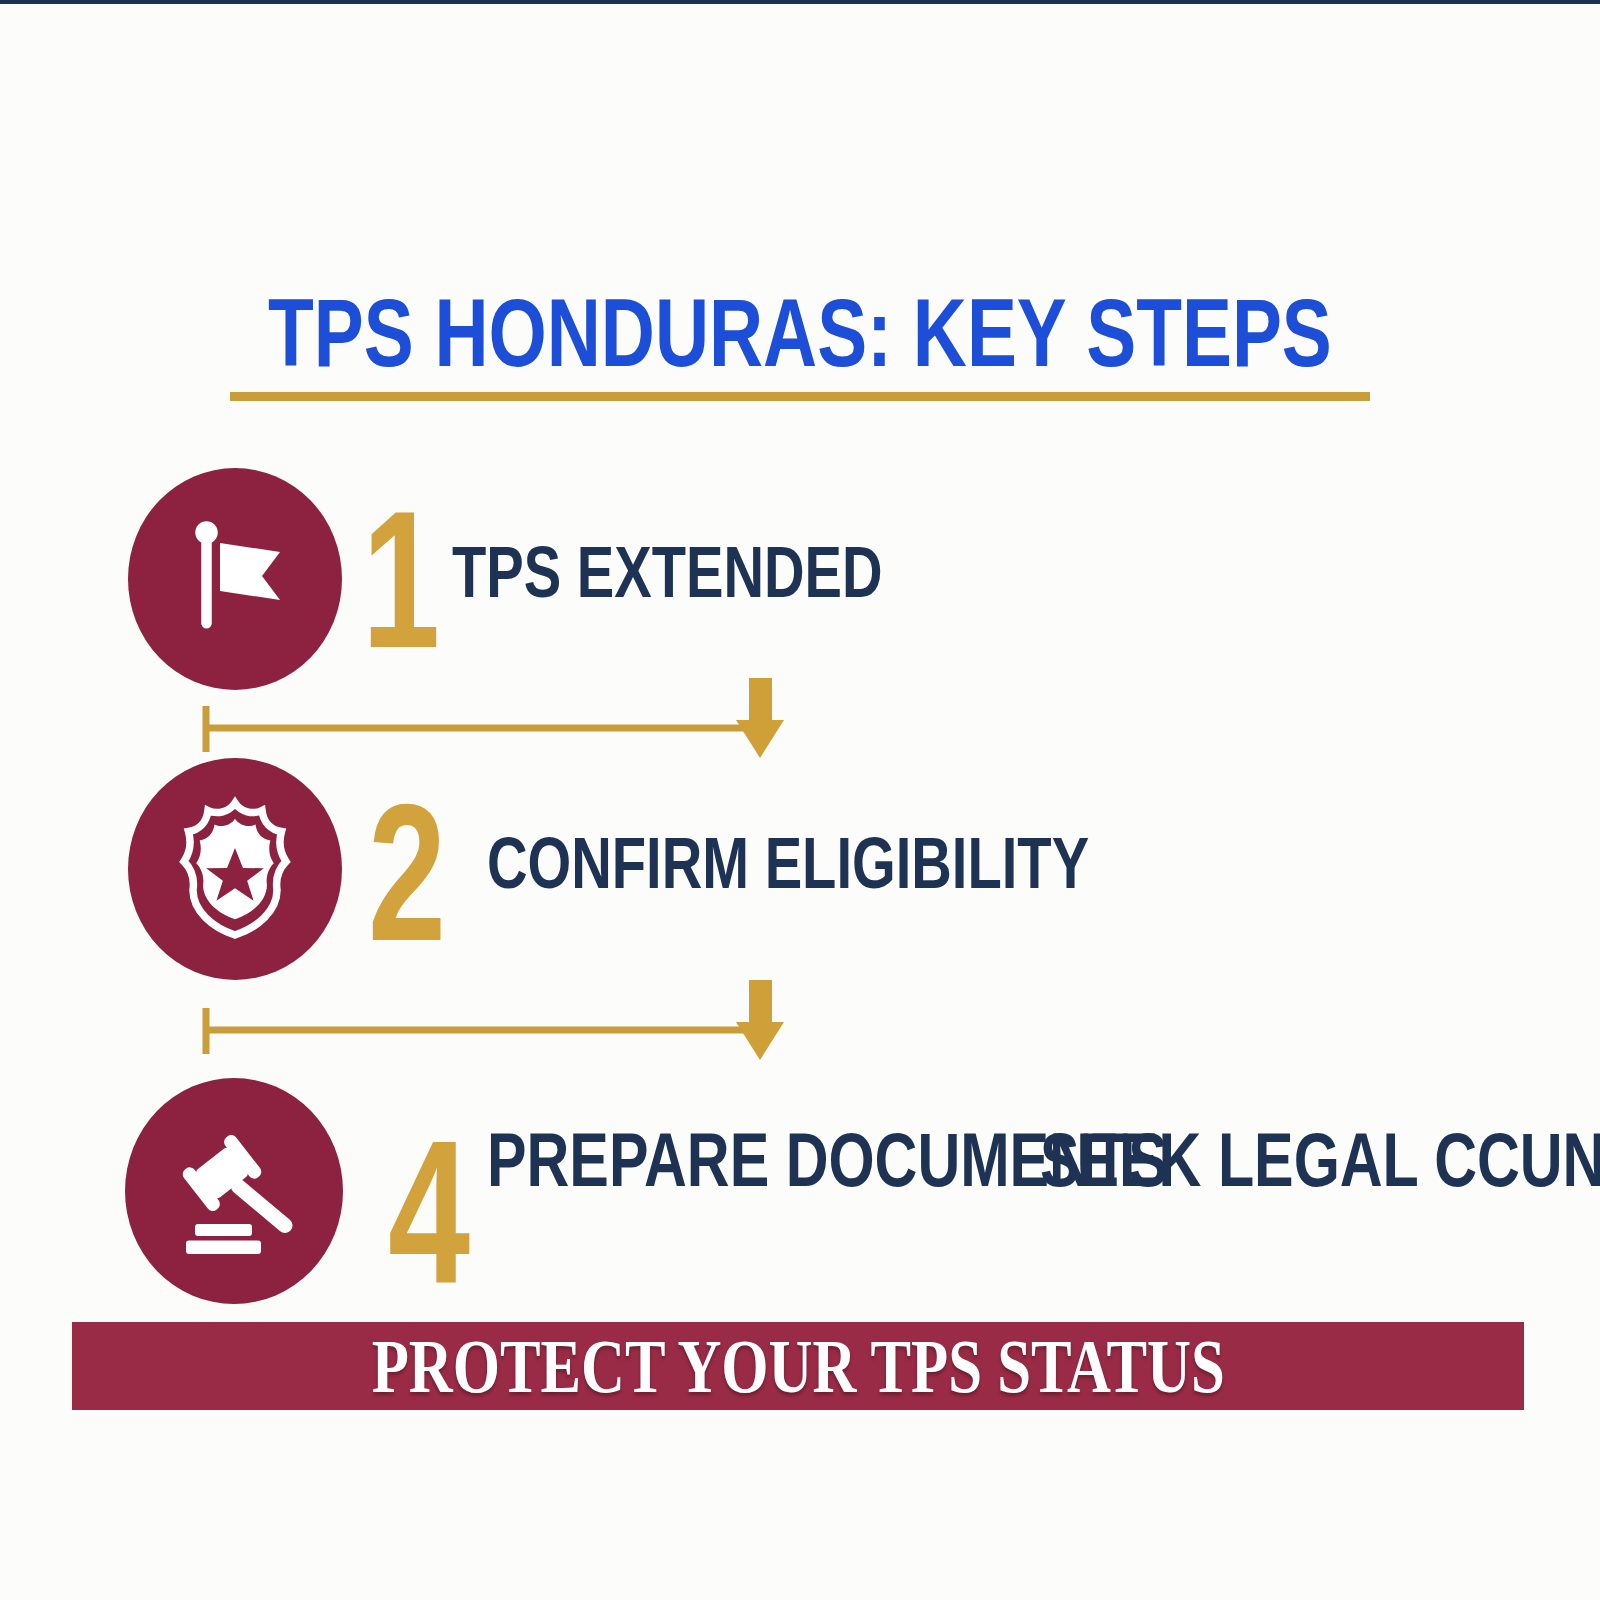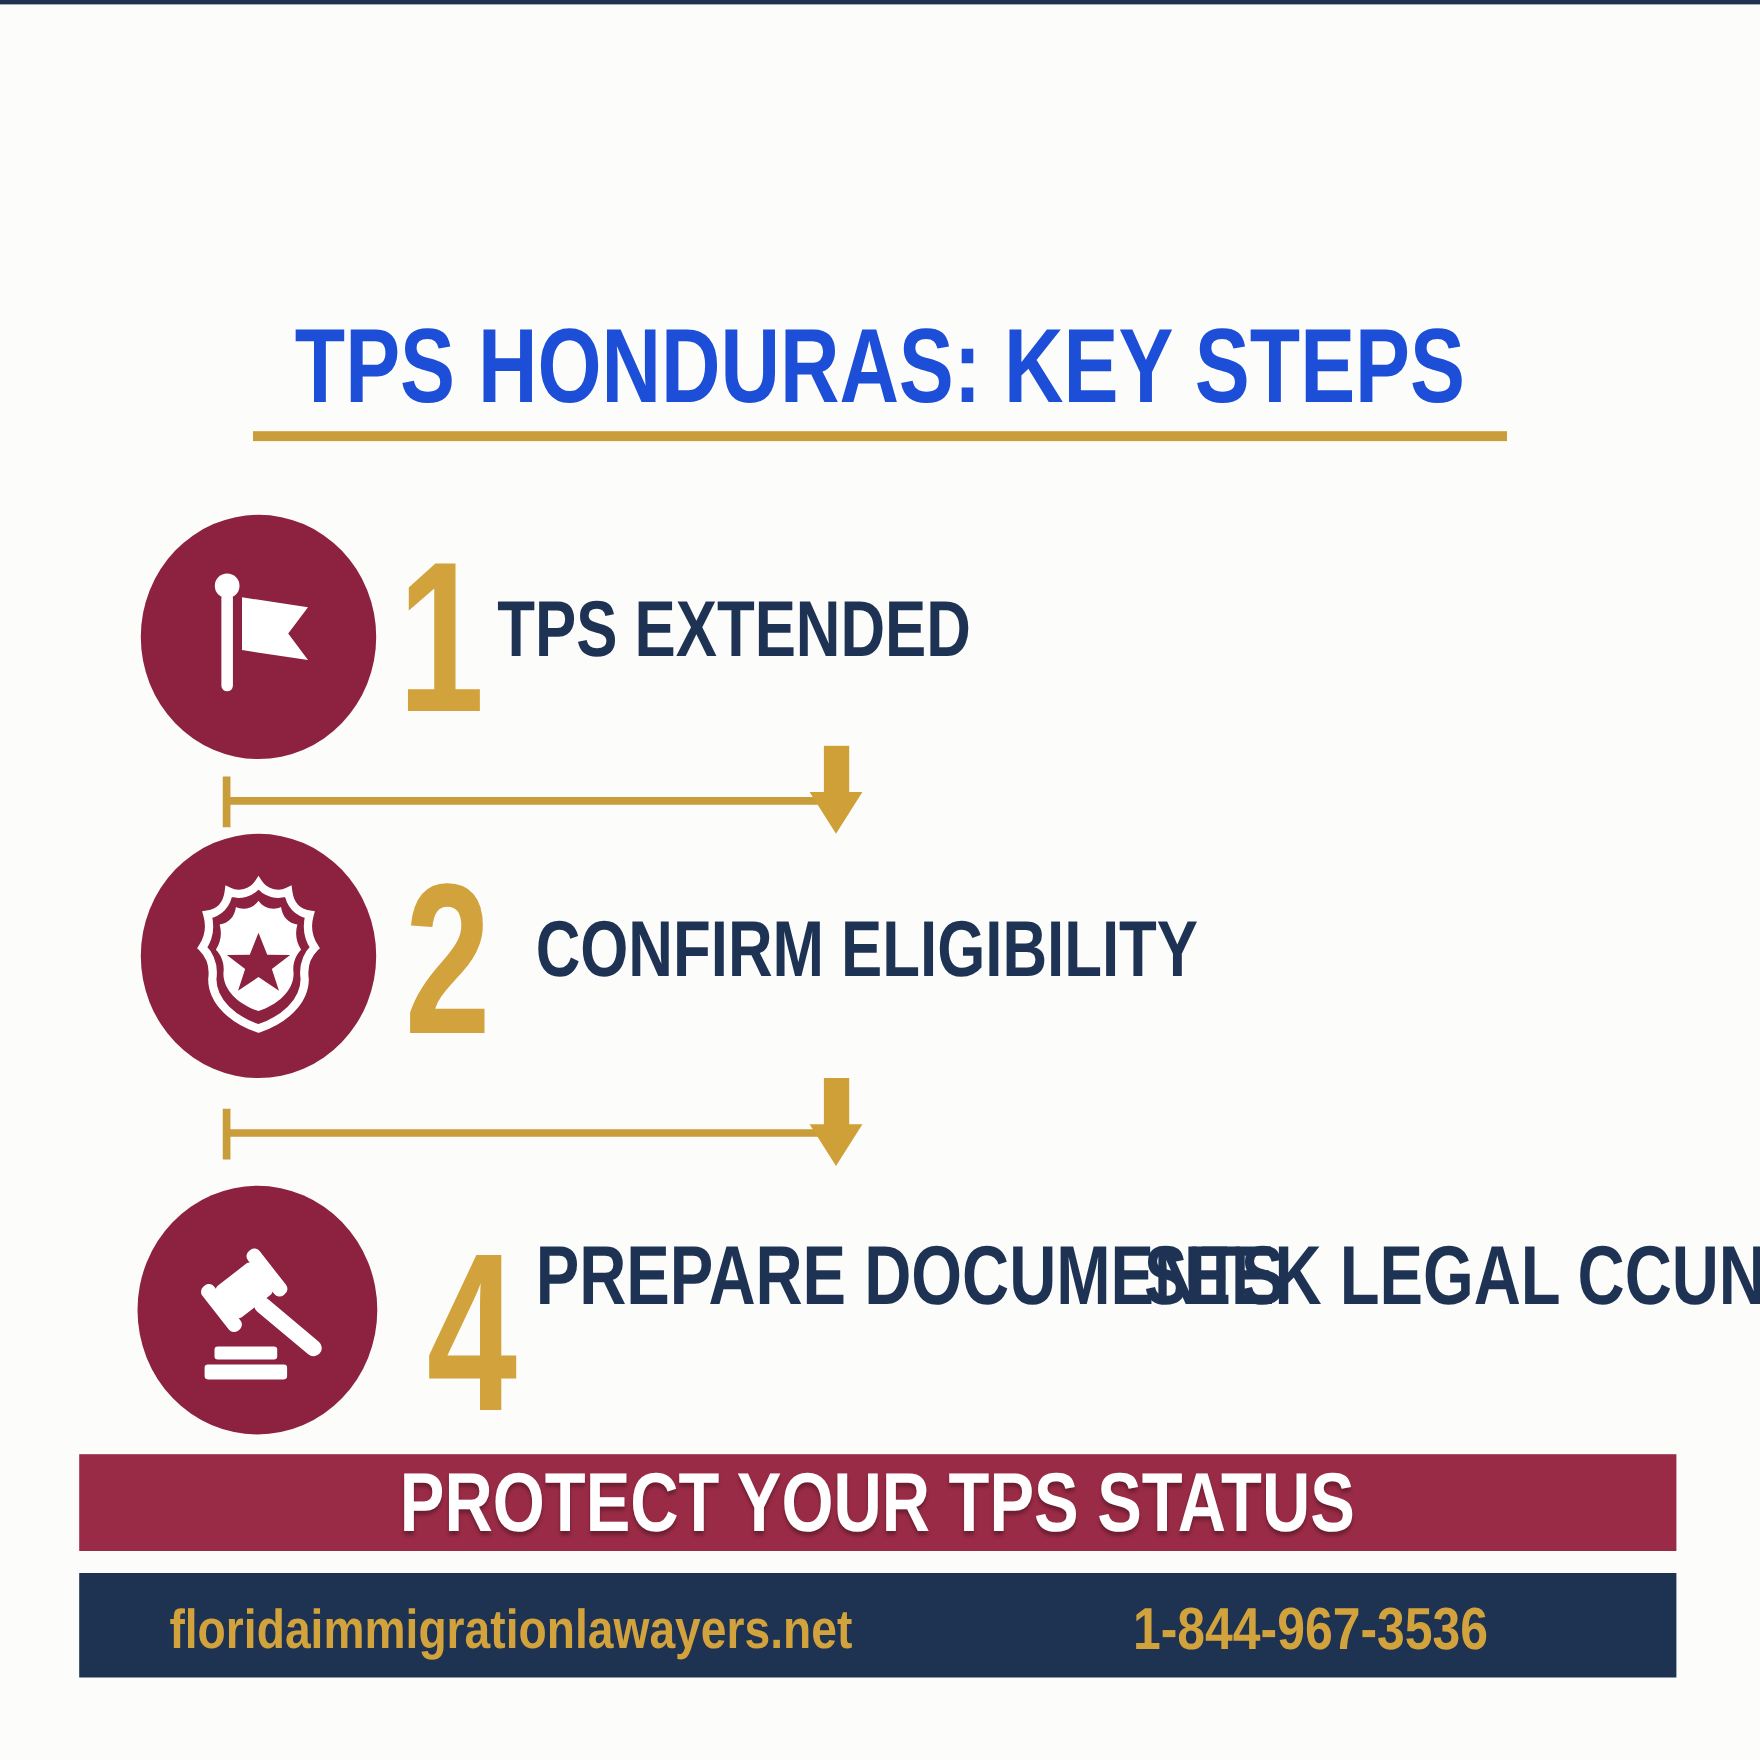--- a/index.html
+++ b/index.html
@@ -42,21 +42,21 @@
   .steplabel{
     position:absolute;color:#1e3354;font-weight:bold;font-size:72px;line-height:1;
     white-space:nowrap;transform:scaleX(.78);transform-origin:left center;
   }
   .steplabel.big{font-size:76px;}
   
   .connector{position:absolute;width:600px;height:95px;}
   
   .banner{
     position:absolute;left:72px;top:1322px;width:1452px;height:88px;background:#9a2b46;
-    display:flex;align-items:center;justify-content:center;
+    display:flex;align-items:center;justify-content:center;font-family:Liberation Serif, serif;
   }
   .banner .txt{
     color:#ffffff;font-weight:bold;font-size:76px;white-space:nowrap;
     transform:scaleX(.8);transform-origin:center;text-shadow:0 3px 4px rgba(0,0,0,.3);
   }
   
   .footer{
     position:absolute;left:72px;top:1430px;width:1452px;height:95px;background:#1e3252;
   }
   .footer .site{
@@ -136,18 +136,14 @@
     </svg>
   </div>
   <div class="stepnum" style="left:388px;top:1109px;font-size:205px;">4</div>
   <div class="steplabel big" style="left:487px;top:1122px;">PREPARE DOCUMENTS</div>
   <div class="steplabel big" style="left:1040px;top:1122px;">SEEK LEGAL CCUNSEL</div>
 
   <div class="banner">
     <div class="txt">PROTECT YOUR TPS STATUS</div>
   </div>
 
-  <div class="footer">
-    <div class="site">floridaimmigrationlawayers.net</div>
-    <div class="phone">1-844-967-3536</div>
-  </div>
 
 </div>
 
 </body></html>

